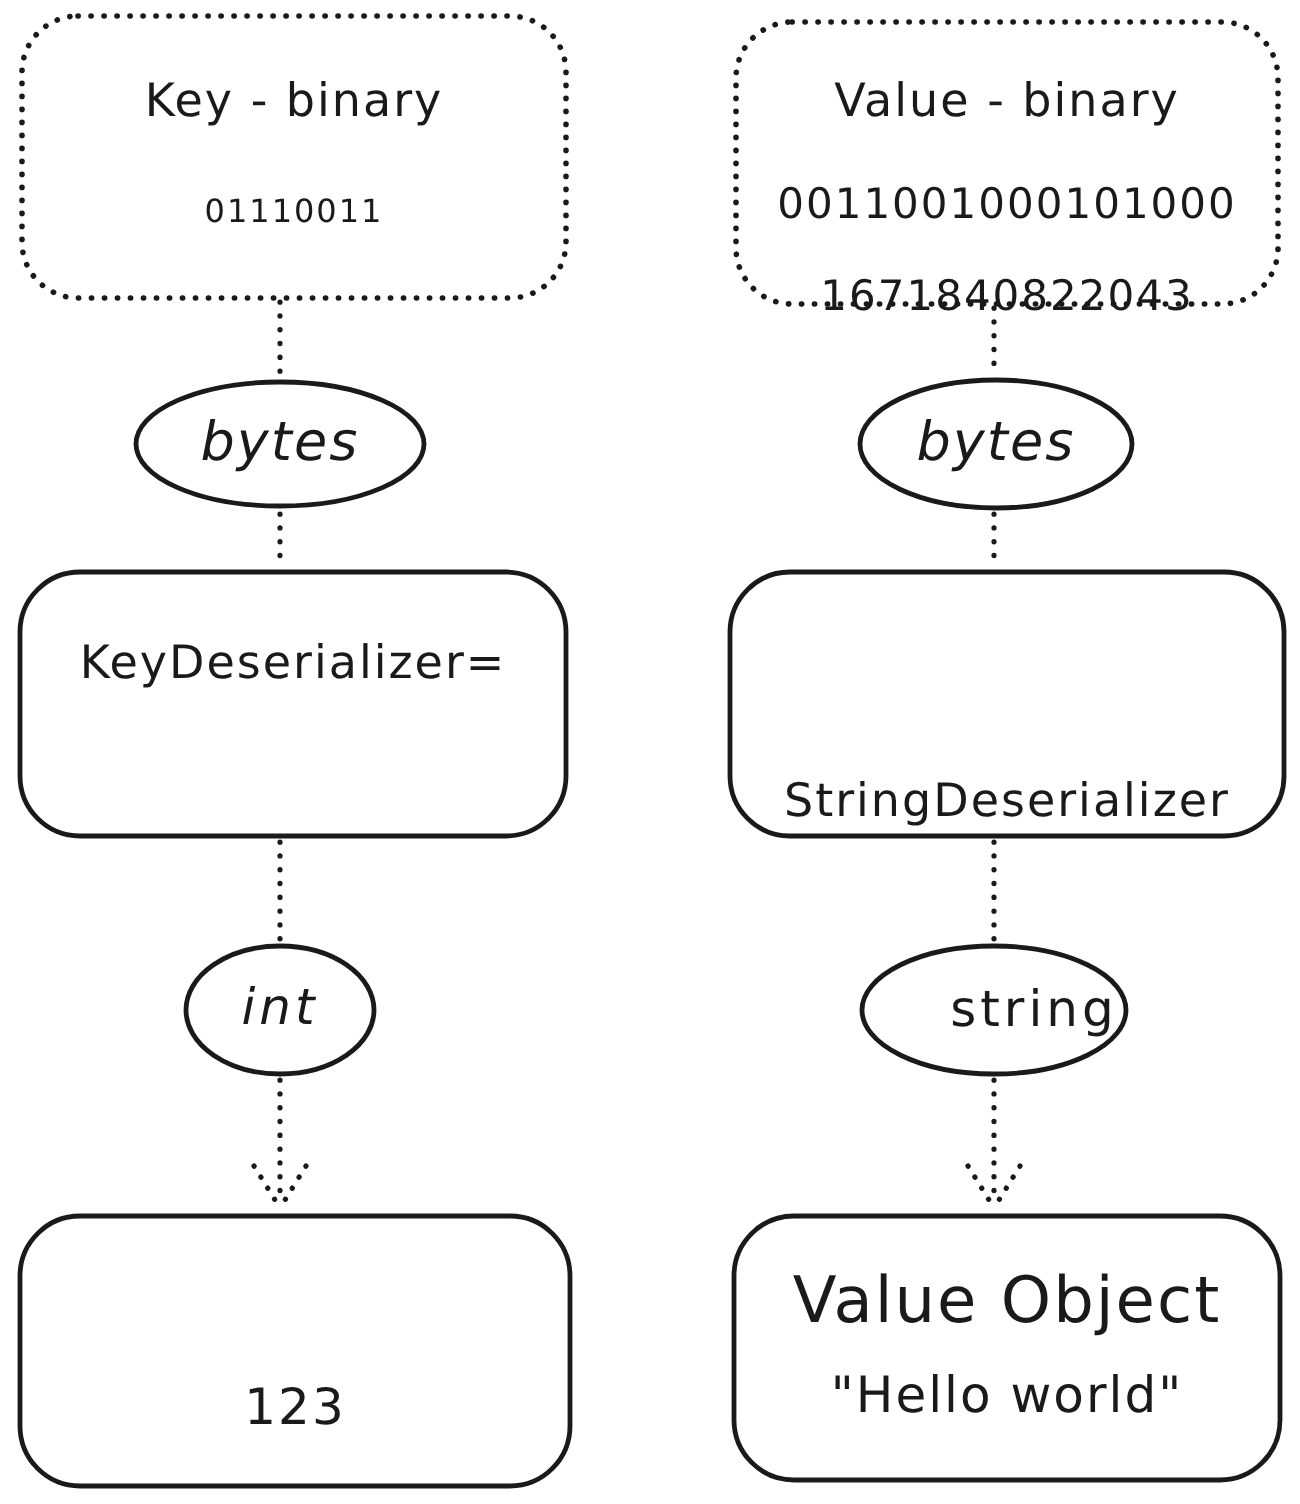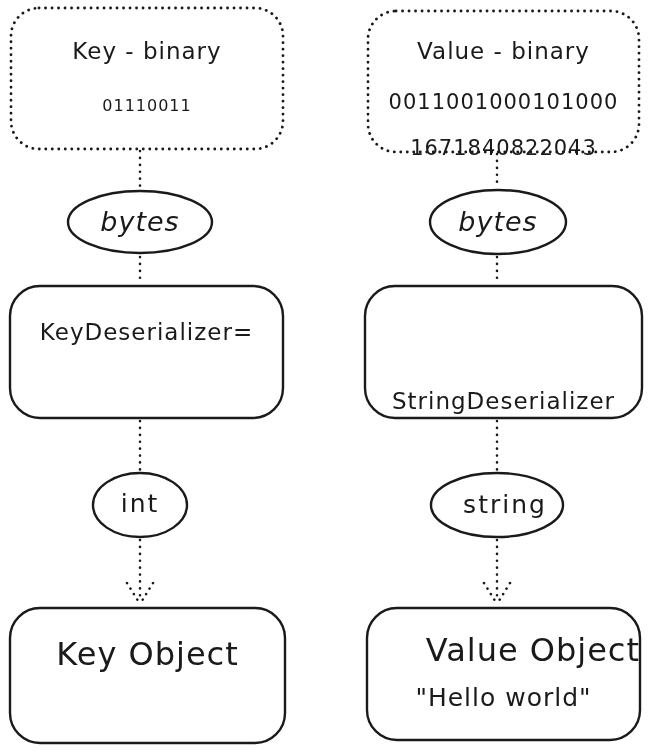--- a/index.html
+++ b/index.html
@@ -73,30 +73,30 @@
     </g>
   </svg>
 
   <div class="txt title" style="left:11px; top:38px; width:272px;">Key - binary</div>
   <div class="txt mono-bits" style="left:11px; top:97px; width:272px;">01110011</div>
 
   <div class="txt oval-label" style="left:67px; top:206px; width:146px;">bytes</div>
 
   <div class="txt des-line" style="left:10px; top:319px; width:273px;">KeyDeserializer=</div>
 
-  <div class="txt oval-label-sm" style="left:93px; top:490px; width:94px;">int</div>
+  <div class="txt oval-label-sm" style="left:93px; top:490px; width:94px;font-style:italic;">int</div>
 
-  <div class="txt big-title" style="left:10px; top:636px; width:275px;">Key Object</div>
+  <div class="txt val-line" style="left:10px; top:690px; width:275px;">123</div>
 
   <div class="txt title" style="left:368px; top:38px; width:271px;">Value - binary</div>
   <div class="txt bits-sm" style="left:368px; top:74px; width:271px;">0011001000101000</div>
   <div class="txt bits-sm" style="left:368px; top:120px; width:271px;">1671840822043</div>
 
   <div class="txt oval-label" style="left:430px; top:206px; width:136px;">bytes</div>
 
   <div class="txt des-line" style="left:365px; top:353px; width:277px;margin-top:35px;">StringDeserializer</div>
 
-  <div class="txt oval-label-sm" style="left:432px; top:491px; width:146px;">string</div>
+  <div class="txt oval-label-sm" style="left:432px; top:491px; width:146px;padding-left:12px;">string</div>
 
-  <div class="txt big-title" style="left:367px; top:632px; width:273px;text-align:right;">Value Object</div>
+  <div class="txt big-title" style="left:367px; top:632px; width:273px;">Value Object</div>
   <div class="txt val-line" style="left:367px; top:684px; width:273px;">"Hello world"</div>
 
 </div>
 
 </body></html>

